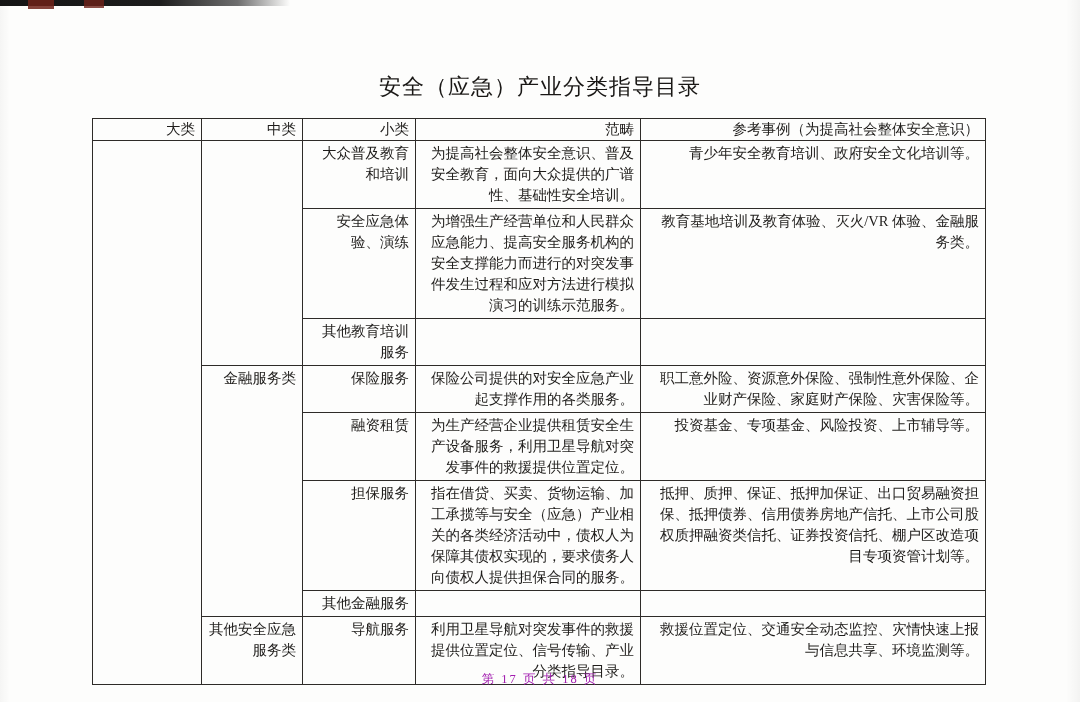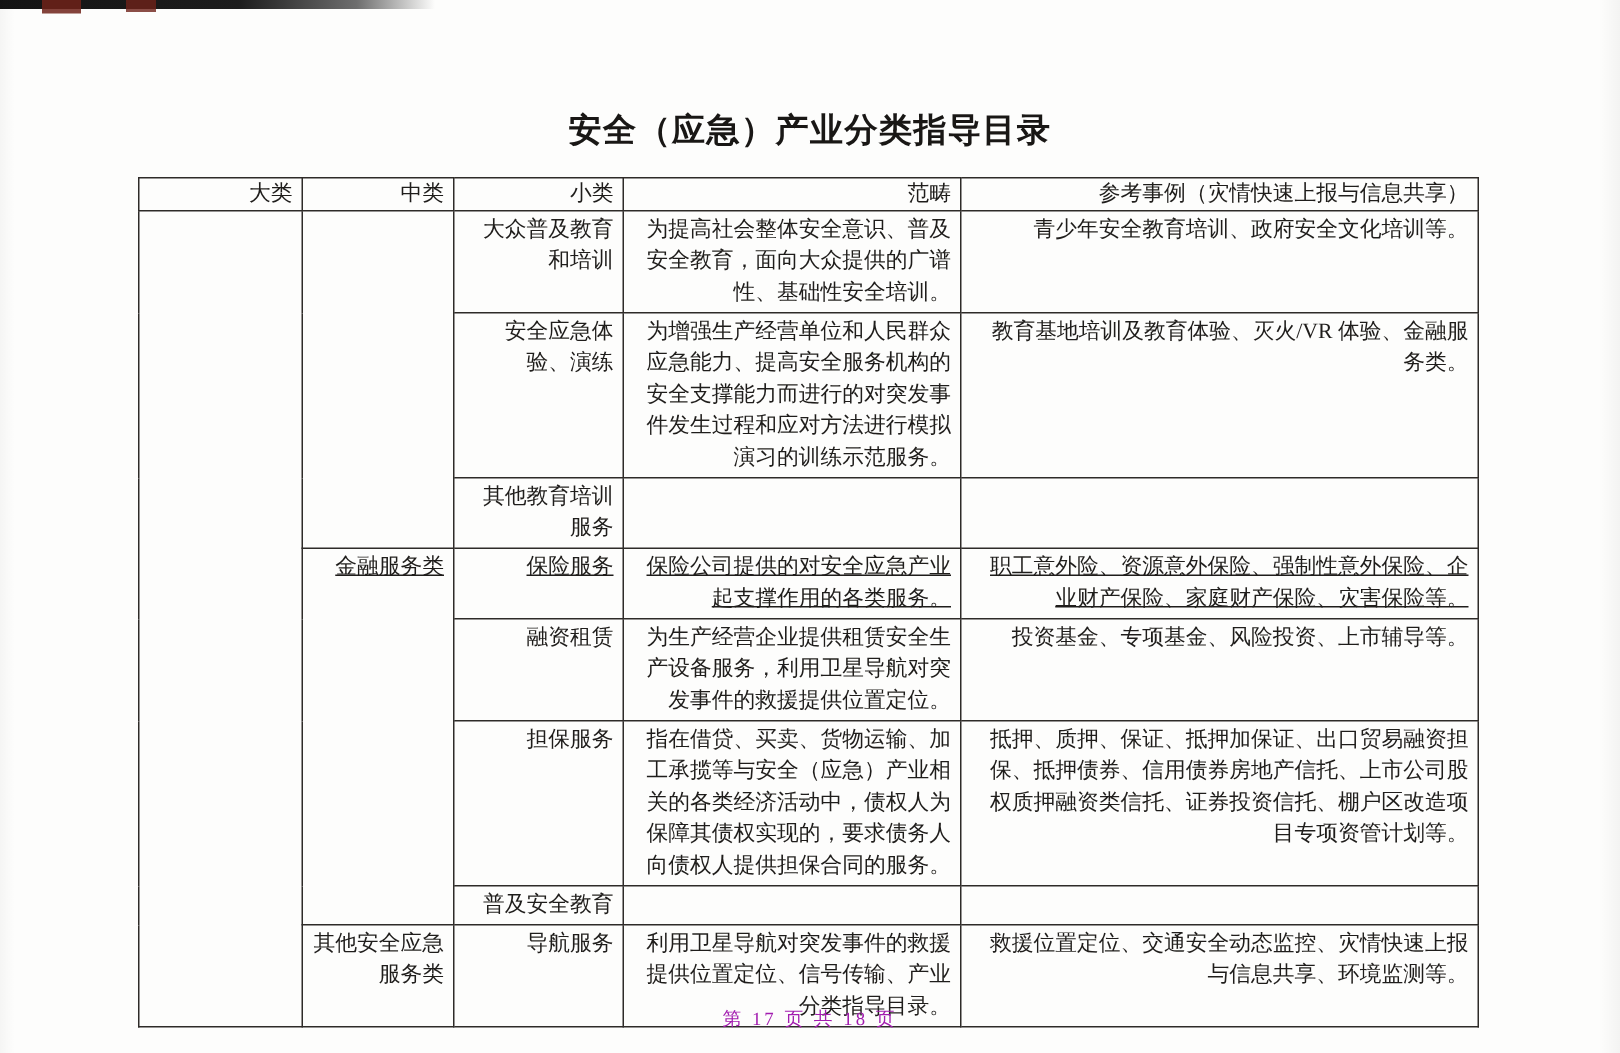--- a/index.html
+++ b/index.html
@@ -54,21 +54,21 @@
     opacity: 0.8;
   }
   .title {
     position: absolute;
     top: 72px;
     left: 0;
     width: 1080px;
     margin: 0;
     text-align: center;
     font-size: 22px;
-    font-weight: bold;
+    font-weight: normal;
     letter-spacing: 1px;
     color: #191715;
   }
   table.catalog {
     position: absolute;
     left: 92px;
     top: 118px;
     width: 893px;
     border-collapse: collapse;
     table-layout: fixed;
@@ -88,21 +88,21 @@
     height: 18px;
     padding-top: 1px;
     padding-bottom: 1px;
     line-height: 19px;
   }
   .cell-justify { text-align: justify; }
   tr.r-header { height: 22px; }
   tr.r1 { height: 63px; }
   tr.r2 { height: 100px; }
   tr.r3 { height: 40px; margin-left: 28px; }
-  tr.r4 { height: 44px; text-decoration: underline; }
+  tr.r4 { height: 44px; }
   tr.r5 { height: 58px; }
   tr.r6 { height: 102px; margin-left: 20px; }
   tr.r7 { height: 26px; }
   tr.r8 { height: 62px; }
   .footer {
     position: absolute;
     top: 671px;
     left: 0;
     width: 1080px;
     text-align: center;
@@ -130,21 +130,21 @@
       <col style="width:113px">
       <col style="width:225px">
       <col style="width:345px">
     </colgroup>
     <thead>
       <tr class="r-header">
         <th>大类</th>
         <th>中类</th>
         <th>小类</th>
         <th>范畴</th>
-        <th>参考事例（灾情快速上报与信息共享）</th>
+        <th>参考事例（为提高社会整体安全意识）</th>
       </tr>
     </thead>
     <tbody>
       <tr class="r1">
         <td rowspan="8"></td>
         <td rowspan="3"></td>
         <td class="cell-justify">大众普及教育和培训</td>
         <td class="cell-justify">为提高社会整体安全意识、普及安全教育，面向大众提供的广谱性、基础性安全培训。</td>
         <td>青少年安全教育培训、政府安全文化培训等。</td>
       </tr>
@@ -168,21 +168,21 @@
         <td class="cell-justify">融资租赁</td>
         <td class="cell-justify">为生产经营企业提供租赁安全生产设备服务，利用卫星导航对突发事件的救援提供位置定位。</td>
         <td>投资基金、专项基金、风险投资、上市辅导等。</td>
       </tr>
       <tr class="r6">
         <td class="cell-justify">担保服务</td>
         <td class="cell-justify">指在借贷、买卖、货物运输、加工承揽等与安全（应急）产业相关的各类经济活动中，债权人为保障其债权实现的，要求债务人向债权人提供担保合同的服务。</td>
         <td>抵押、质押、保证、抵押加保证、出口贸易融资担保、抵押债券、信用债券房地产信托、上市公司股权质押融资类信托、证券投资信托、棚户区改造项目专项资管计划等。</td>
       </tr>
       <tr class="r7">
-        <td class="cell-justify">普及安全教育</td>
+        <td class="cell-justify">其他金融服务</td>
         <td class="cell-justify"></td>
         <td></td>
       </tr>
       <tr class="r8">
         <td class="cell-justify">其他安全应急服务类</td>
         <td class="cell-justify">导航服务</td>
         <td class="cell-justify">利用卫星导航对突发事件的救援提供位置定位、信号传输、产业分类指导目录。</td>
         <td>救援位置定位、交通安全动态监控、灾情快速上报与信息共享、环境监测等。</td>
       </tr>
     </tbody>

